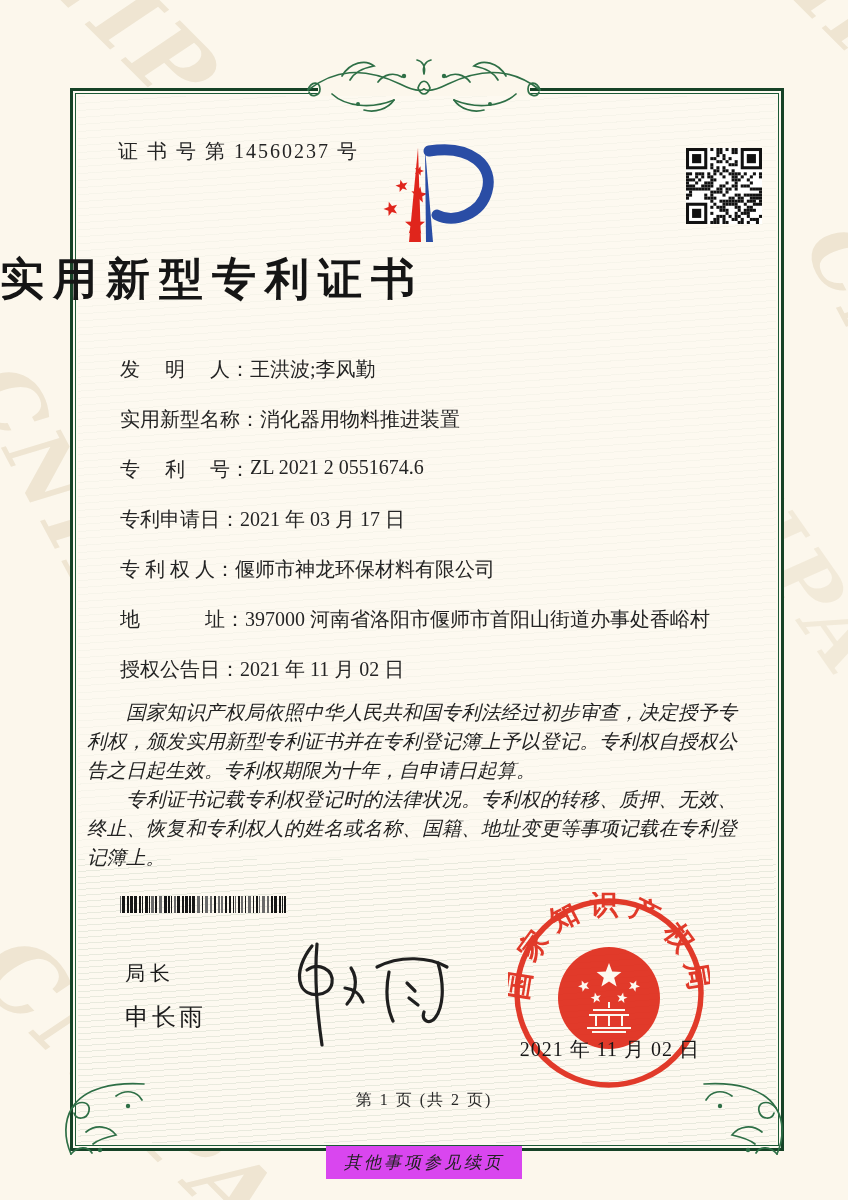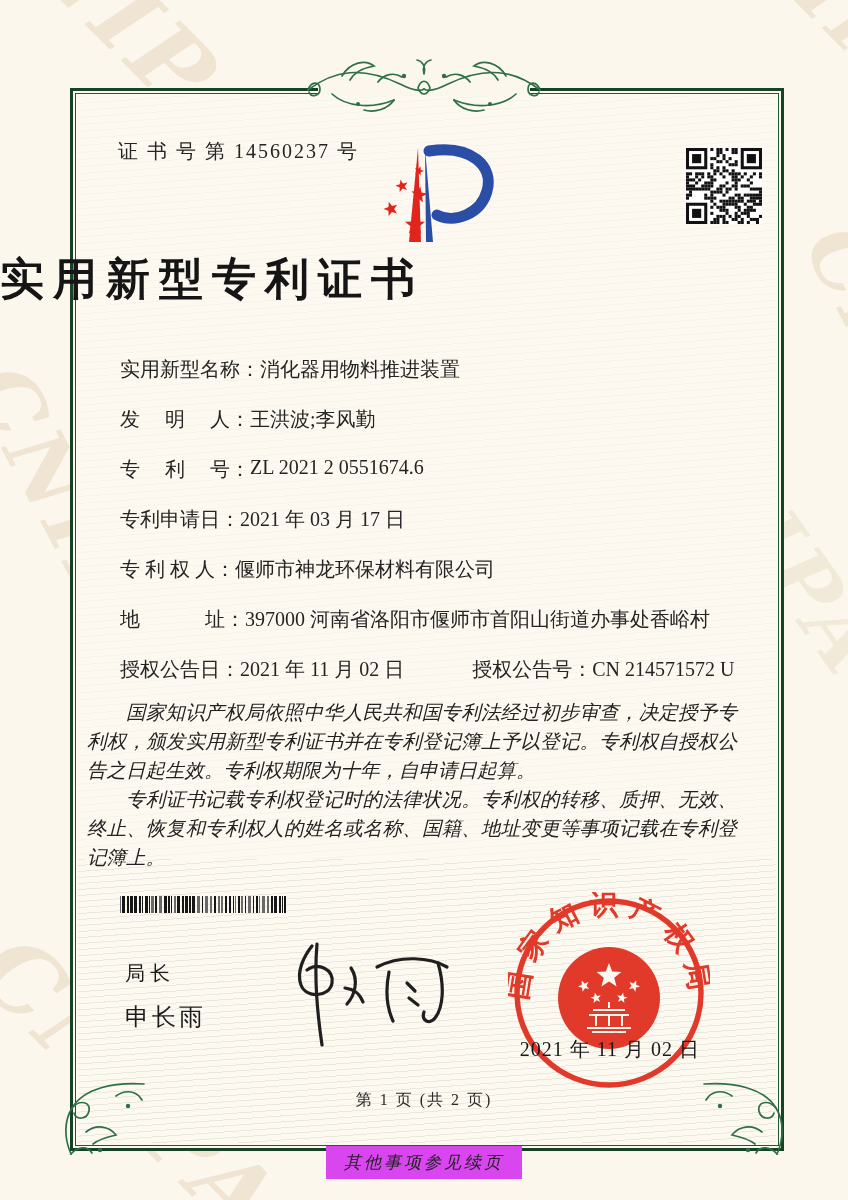--- a/index.html
+++ b/index.html
@@ -362,49 +362,46 @@
       <rect x="60" y="6" width="9" height="9" fill="#111"></rect>
       <rect x="0" y="54" width="21" height="21" fill="#111"></rect>
       <rect x="3" y="57" width="15" height="15" fill="#fff"></rect>
       <rect x="6" y="60" width="9" height="9" fill="#111"></rect>
     </svg>
 
   <div class="title">实用新型专利证书</div>
 
   <div class="fields">
     <div class="frow">
+      <span class="lab">发　 明 　人：</span>
+      <span class="val">王洪波;李风勤</span>
+    </div>
+    <div class="frow">
       <span class="lab">实用新型名称：</span>
       <span class="val">消化器用物料推进装置</span>
-    </div>
-    <div class="frow">
-      <span class="lab">发　 明 　人：</span>
-      <span class="val">王洪波;李风勤</span>
     </div>
     <div class="frow">
       <span class="lab">专 　利　 号：</span>
       <span class="val">ZL 2021 2 0551674.6</span>
     </div>
     <div class="frow">
       <span class="lab">专利申请日：</span>
       <span class="val">2021 年 03 月 17 日</span>
     </div>
     <div class="frow">
       <span class="lab">专 利 权 人：</span>
       <span class="val">偃师市神龙环保材料有限公司</span>
     </div>
     <div class="frow">
       <span class="lab">地　 　　址：</span>
       <span class="val">397000 河南省洛阳市偃师市首阳山街道办事处香峪村</span>
     </div>
     <div class="frow grant">
       <span>
         <span class="lab">授权公告日：</span><span class="val">2021 年 11 月 02 日</span>
-      </span>
-      <span class="pair2">
-        <span class="lab">授权公告号：</span><span class="val">CN 214571572 U</span>
       </span>
     </div>
   </div>
 
   <div class="body-text">
     <p>国家知识产权局依照中华人民共和国专利法经过初步审查，决定授予专利权，颁发实用新型专利证书并在专利登记簿上予以登记。专利权自授权公告之日起生效。专利权期限为十年，自申请日起算。</p>
     <p>专利证书记载专利权登记时的法律状况。专利权的转移、质押、无效、终止、恢复和专利权人的姓名或名称、国籍、地址变更等事项记载在专利登记簿上。</p>
   </div>
 
   <div class="barcode" id="barcode">

